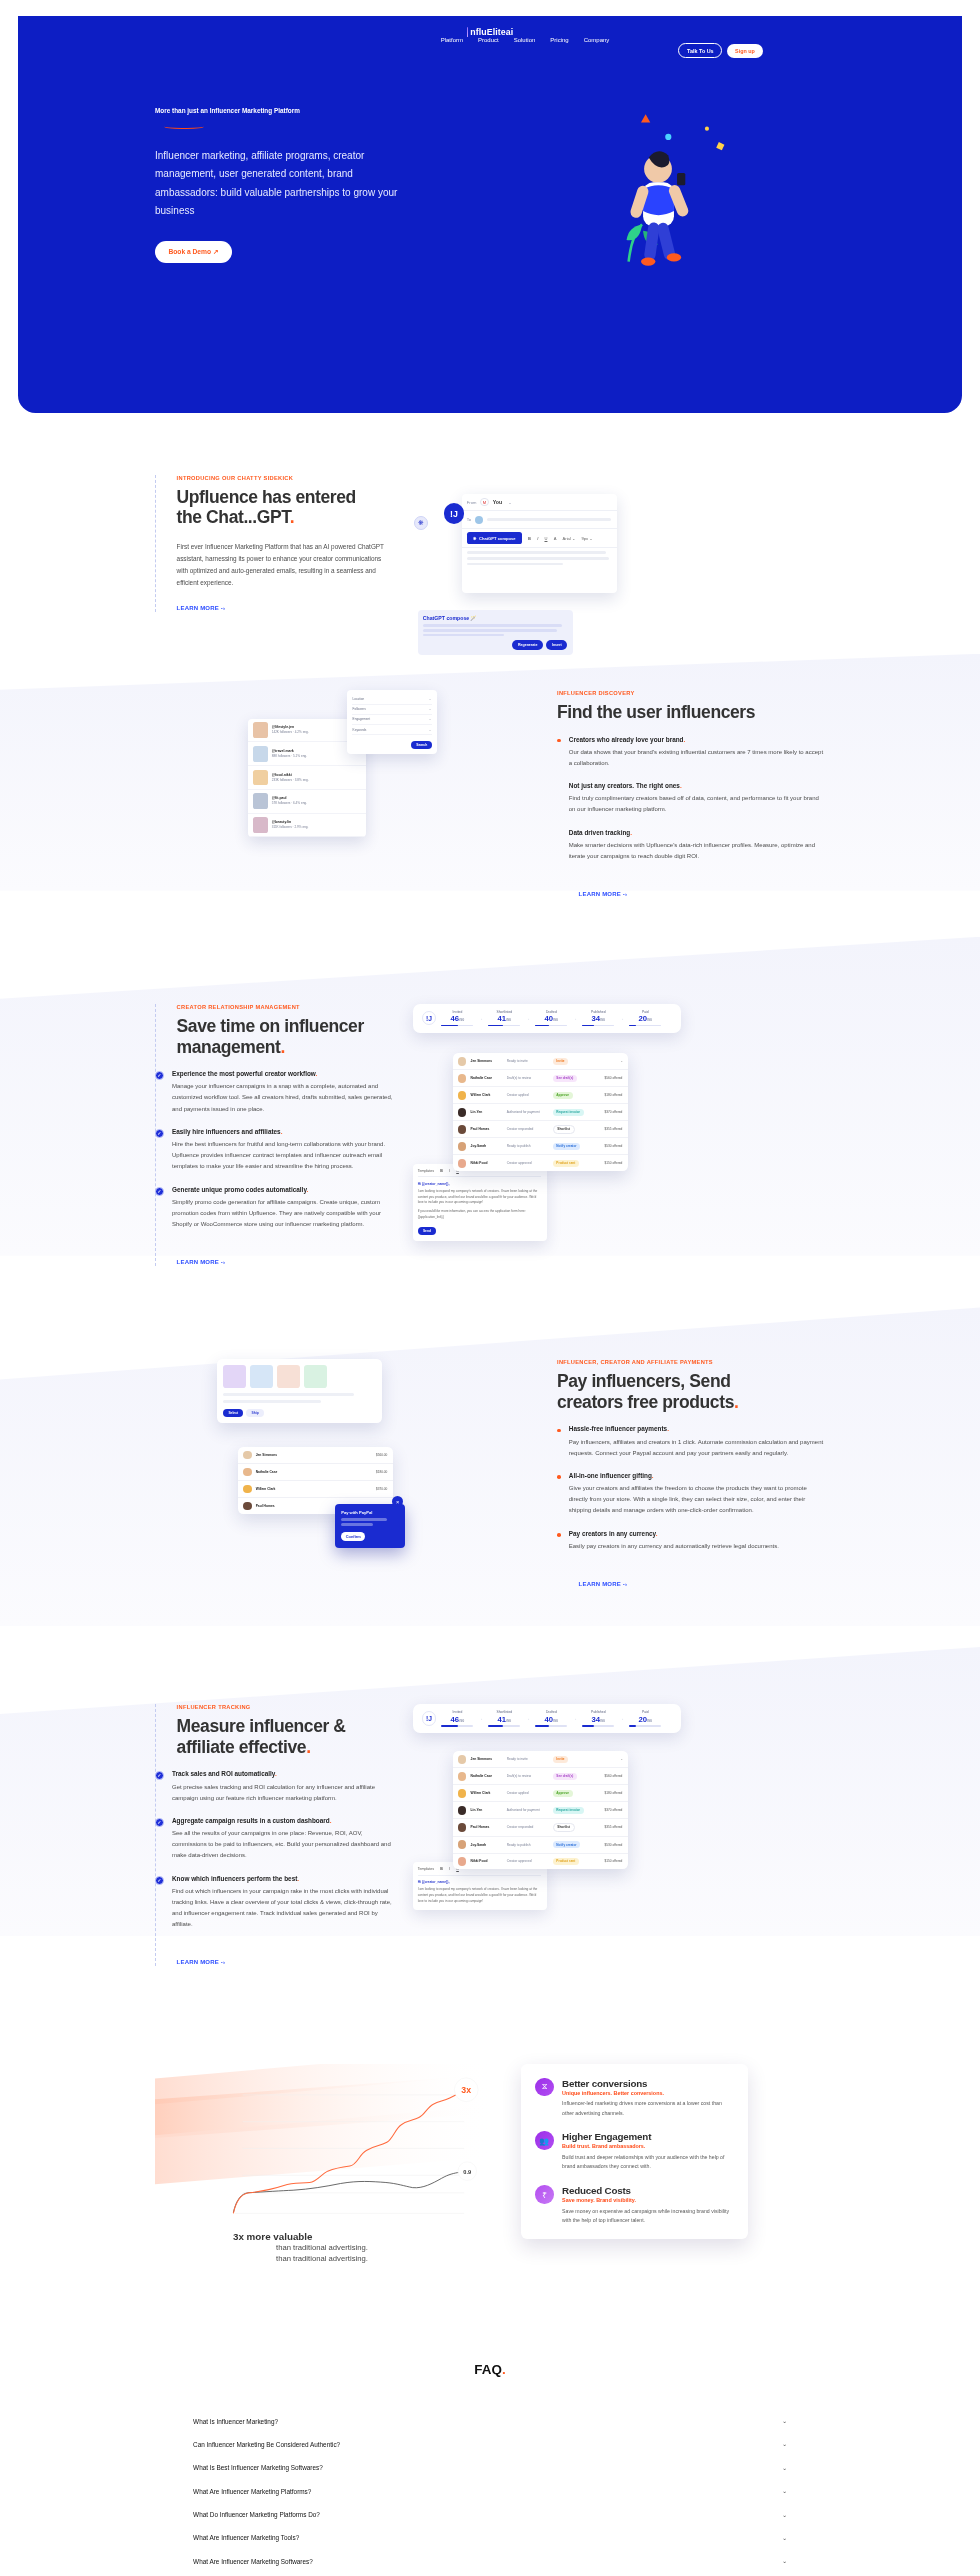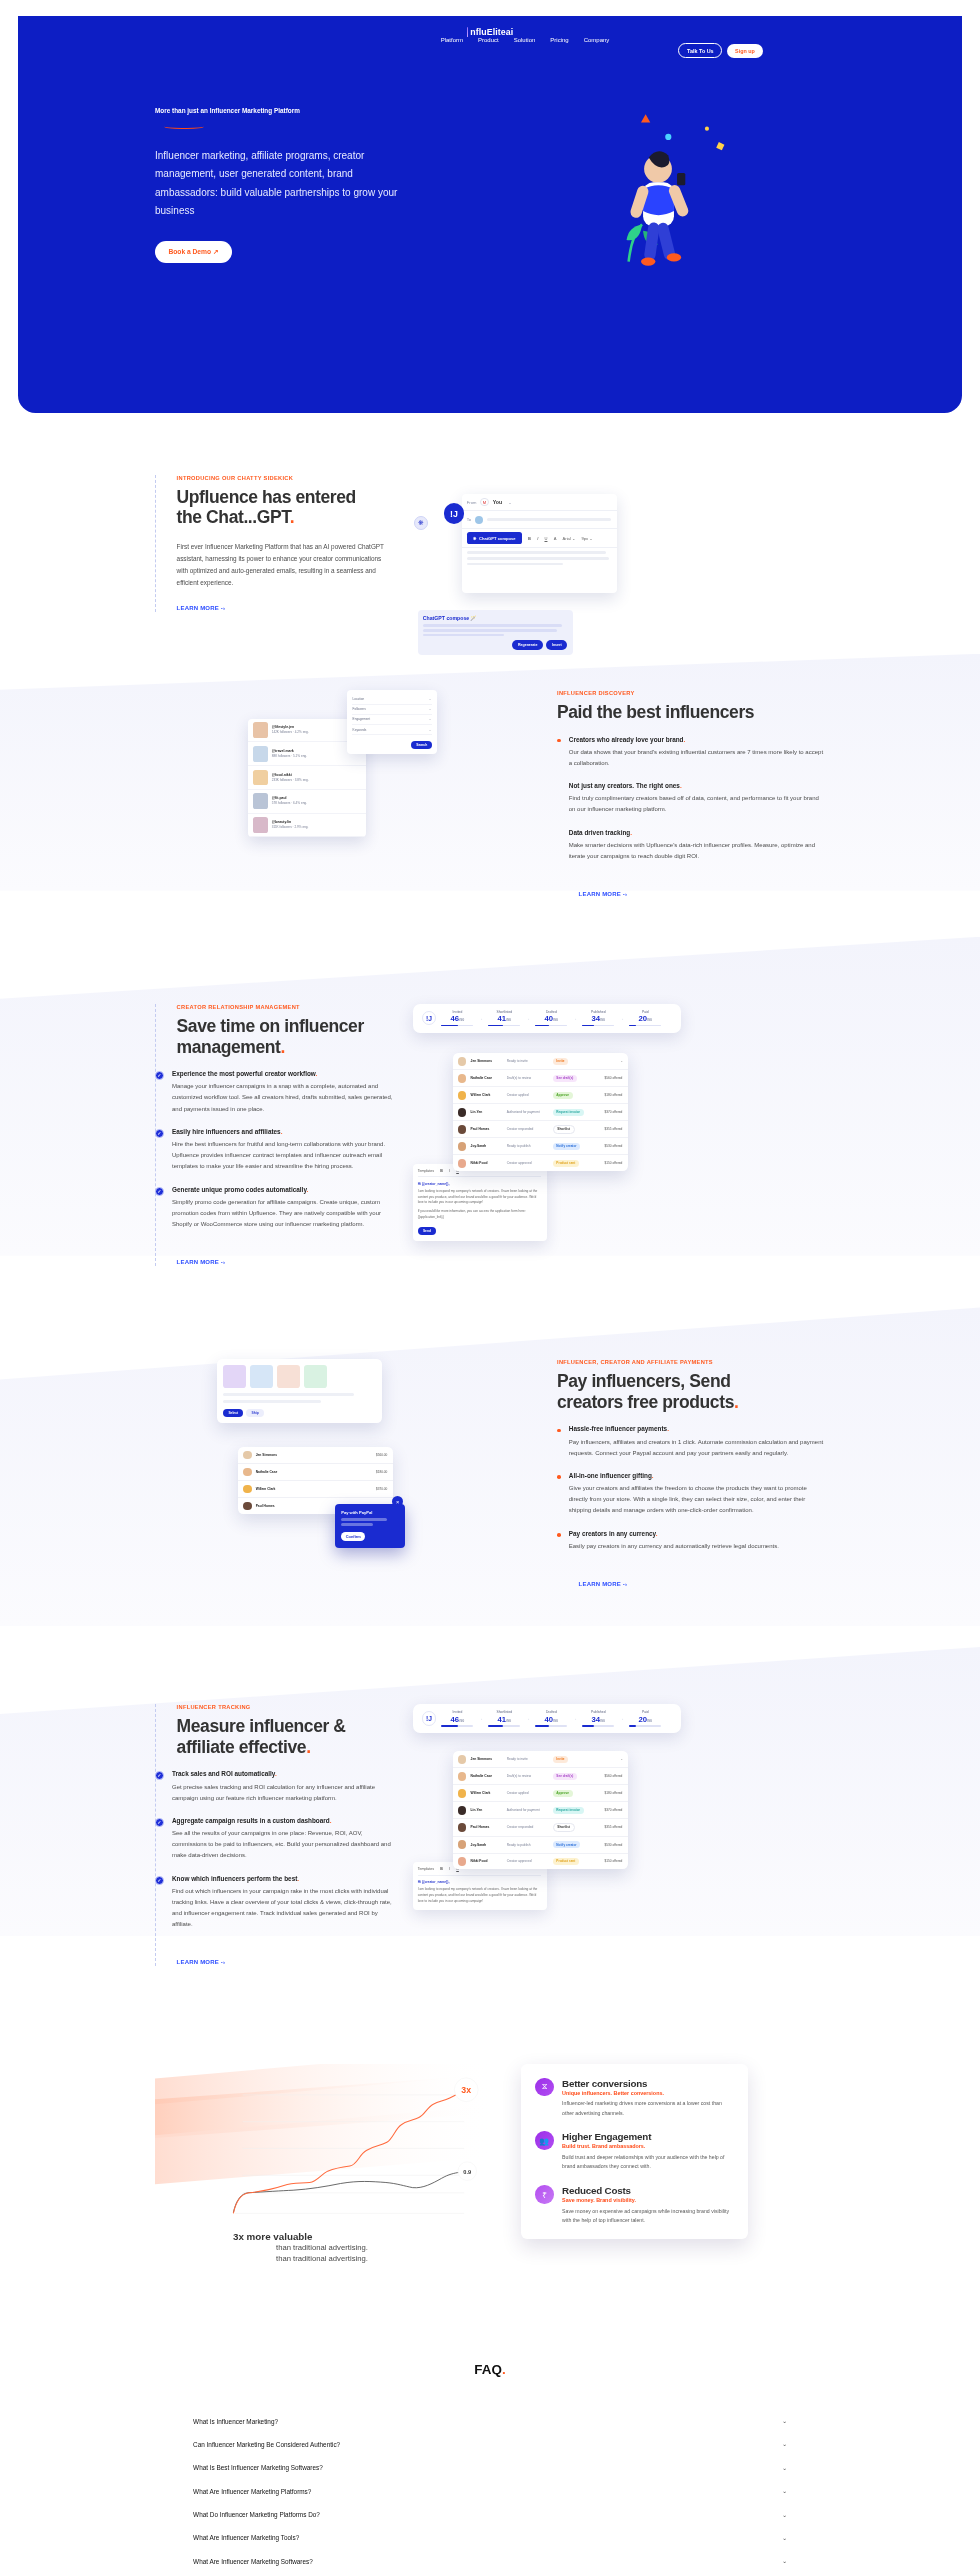--- a/index.html
+++ b/index.html
@@ -345,21 +345,21 @@
                 <span>Keywords</span>
                 <span>⌄</span>
               </div>
             <div style="text-align:right;margin-top:4.1px;"><span class="pillbtn">Search</span></div>
           </div>
         </div>
       </div>
 
       <div class="col-text" style="padding-left:0;width:268px;">
         <div class="eyebrow">INFLUENCER DISCOVERY</div>
-        <h2 class="sec-title">Paid the best influencers</h2>
+        <h2 class="sec-title">Find the user influencers</h2>
         <div class="bullets" style="padding-left:21.6px;">
           <div class="bullet">
             <span class="dot-sm"></span>
             <div>
               <h4><span>Creators who already love your brand</span><span class="dot">.</span></h4>
               <p>Our data shows that your brand's existing influential customers are 7 times more likely to accept a collaboration.</p>
             </div>
           </div>
           <div class="bullet">
             <span class="dot-sm" style="visibility:hidden;"></span>

